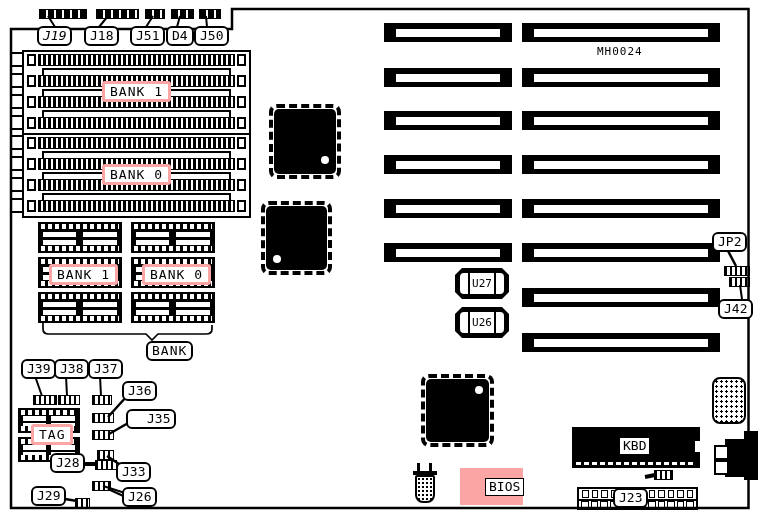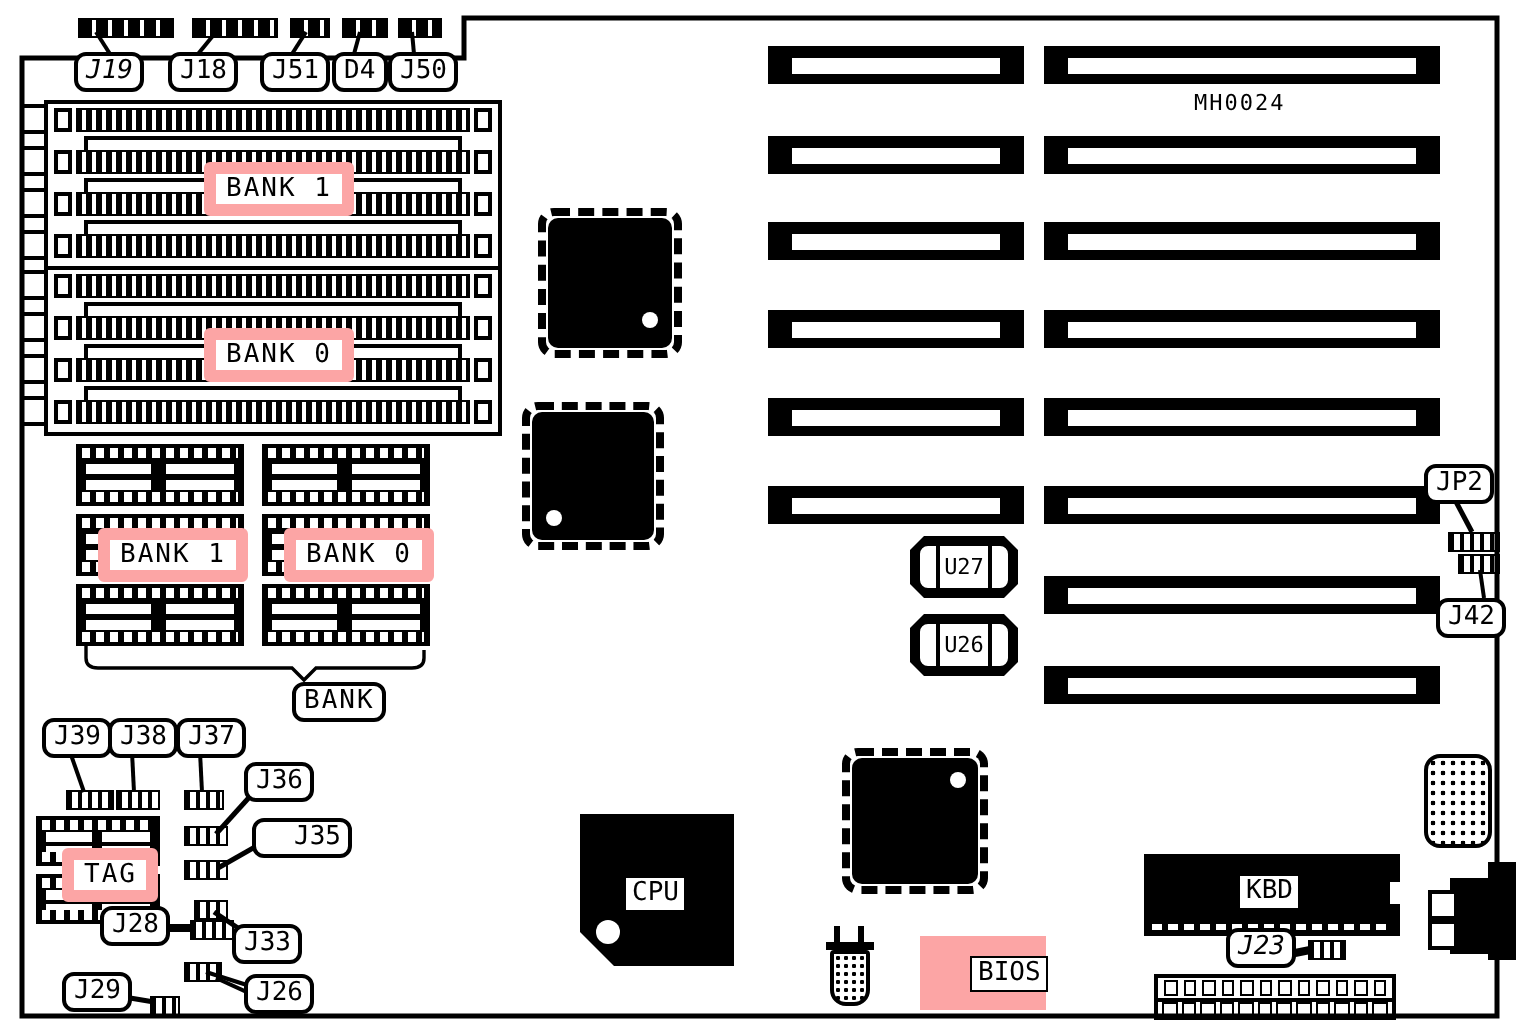--- a/index.html
+++ b/index.html
@@ -1,21 +1,21 @@
 <!DOCTYPE html>
 <html><head>
 <meta charset="utf-8">
 <style>
   html,body{margin:0;padding:0;background:#fff;}
   #canvas{position:relative;width:758px;height:518px;background:#fff;overflow:hidden;
           font-family:"DejaVu Sans Mono",monospace;color:#000;}
   
   .lbl{position:absolute;background:#fff;border:2px solid #000;border-radius:6px;
        font-size:13px;line-height:16px;padding:0 4px;text-align:center;z-index:6;white-space:nowrap;}
-  .banklbl{position:absolute;background:#fff;border:6px solid #fca5a5;border-radius:3px;
+  .banklbl{position:absolute;background:#fff;border:3px solid #fca5a5;border-radius:3px;
        font-size:13px;line-height:15px;padding:0 5px;letter-spacing:1px;z-index:5;white-space:nowrap;}
   .plain{position:absolute;font-size:11px;letter-spacing:1px;z-index:5;white-space:nowrap;}
   
   .bank{position:absolute;left:22px;width:225px;height:81px;border:2px solid #000;background:#fff;z-index:2;}
   .srow{position:absolute;left:3px;right:3px;height:12px;display:flex;gap:2px;}
   .hook{width:9px;height:100%;border:2px solid #000;background:#fff;box-sizing:border-box;}
   .stripe{flex:1;background:repeating-linear-gradient(90deg,#000 0 3px,#fff 3px 5px);
           border-top:1px solid #000;border-bottom:1px solid #000;}
   .sbar{position:absolute;left:18px;right:18px;height:5px;border:2px solid #000;background:#fff;}
   .tab{position:absolute;width:13px;height:11px;border:2px solid #000;background:#fff;z-index:1;}
@@ -238,25 +238,20 @@
   <div class="qfp" style="left:274px;top:109px;width:62px;height:65px;">
     <div class="pdot" style="left:47px;top:47px;"></div>
   </div>
   <div class="qfp" style="left:266px;top:206px;width:61px;height:64px;">
     <div class="pdot" style="left:7px;top:49px;"></div>
   </div>
   <div class="qfp" style="left:426px;top:379px;width:63px;height:63px;">
     <div class="pdot" style="left:49px;top:7px;"></div>
   </div>
 
-  <div style="position:absolute;left:290px;top:407px;width:77px;height:76px;background:#000;z-index:2;
-              clip-path:polygon(0 0,100% 0,100% 100%,17px 100%,0 calc(100% - 17px));">
-    <div class="pdot" style="left:8px;top:53px;width:12px;height:12px;"></div>
-    <div class="chiplbl" style="left:22px;top:31px;">CPU</div>
-  </div>
 
   <div class="slot" style="left:384px;top:23px;width:128px;"></div>
   <div class="slot" style="left:384px;top:68px;width:128px;"></div>
   <div class="slot" style="left:384px;top:111px;width:128px;"></div>
   <div class="slot" style="left:384px;top:155px;width:128px;"></div>
   <div class="slot" style="left:384px;top:199px;width:128px;"></div>
   <div class="slot" style="left:384px;top:243px;width:128px;"></div>
   <div class="slot" style="left:522px;top:23px;width:198px;"></div>
   <div class="slot" style="left:522px;top:68px;width:198px;"></div>
   <div class="slot" style="left:522px;top:111px;width:198px;"></div>
@@ -294,21 +289,21 @@
     <div style="position:absolute;left:2px;top:12px;width:20px;height:28px;border:2px solid #000;box-sizing:border-box;
                 border-radius:2px 2px 8px 8px;background-image:radial-gradient(#000 1px,transparent 1.2px);background-size:4px 4px;"></div>
   </div>
 
   <div style="position:absolute;left:572px;top:427px;width:128px;height:41px;background:#000;z-index:2;">
     <div style="position:absolute;left:4px;right:4px;bottom:3px;height:3px;
                 background:repeating-linear-gradient(90deg,#fff 0 5px,#000 5px 8px);"></div>
     <div style="position:absolute;right:0;top:14px;width:5px;height:11px;background:#fff;"></div>
     <div class="chiplbl" style="left:47px;top:10px;">KBD</div>
   </div>
-  <div class="lbl" style="left:613px;top:464px;font-style:italic;">J23</div>
+  <div class="lbl" style="left:613px;top:488px;">J23</div>
   <div class="jmp" style="left:654px;top:470px;width:17px;"></div>
 
   <div style="position:absolute;left:577px;top:487px;width:121px;height:23px;border:2px solid #000;box-sizing:border-box;z-index:2;">
     <div style="display:flex;gap:3px;padding:1px 3px;height:8px;border-bottom:2px solid #000;box-sizing:content-box;">
       <span style="width:5px;border:1px solid #000;background:#fff;"></span>
         <span style="width:5px;border:1px solid #000;"></span>
       <span style="width:5px;border:1px solid #000;"></span>
         <span style="width:5px;border:1px solid #000;"></span>
       <span style="width:5px;border:1px solid #000;"></span>
         <span style="width:5px;border:1px solid #000;"></span>

